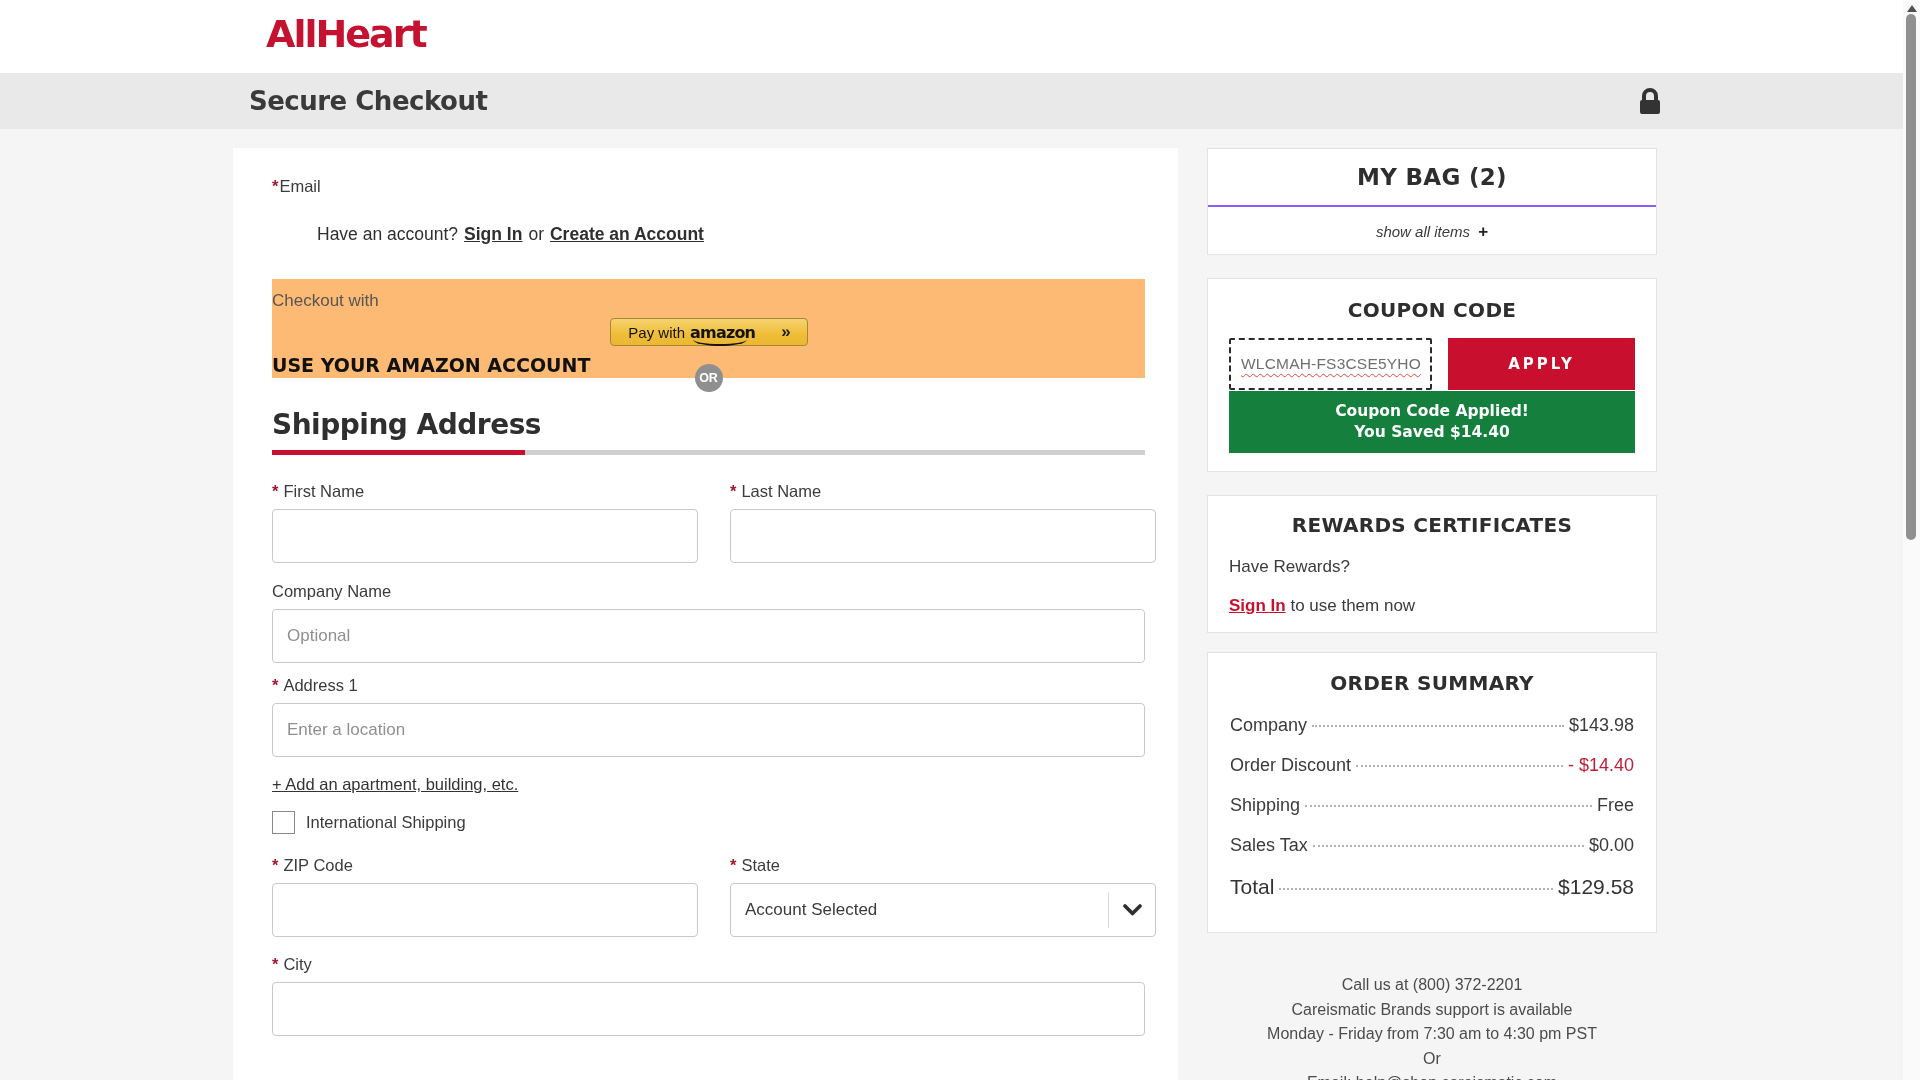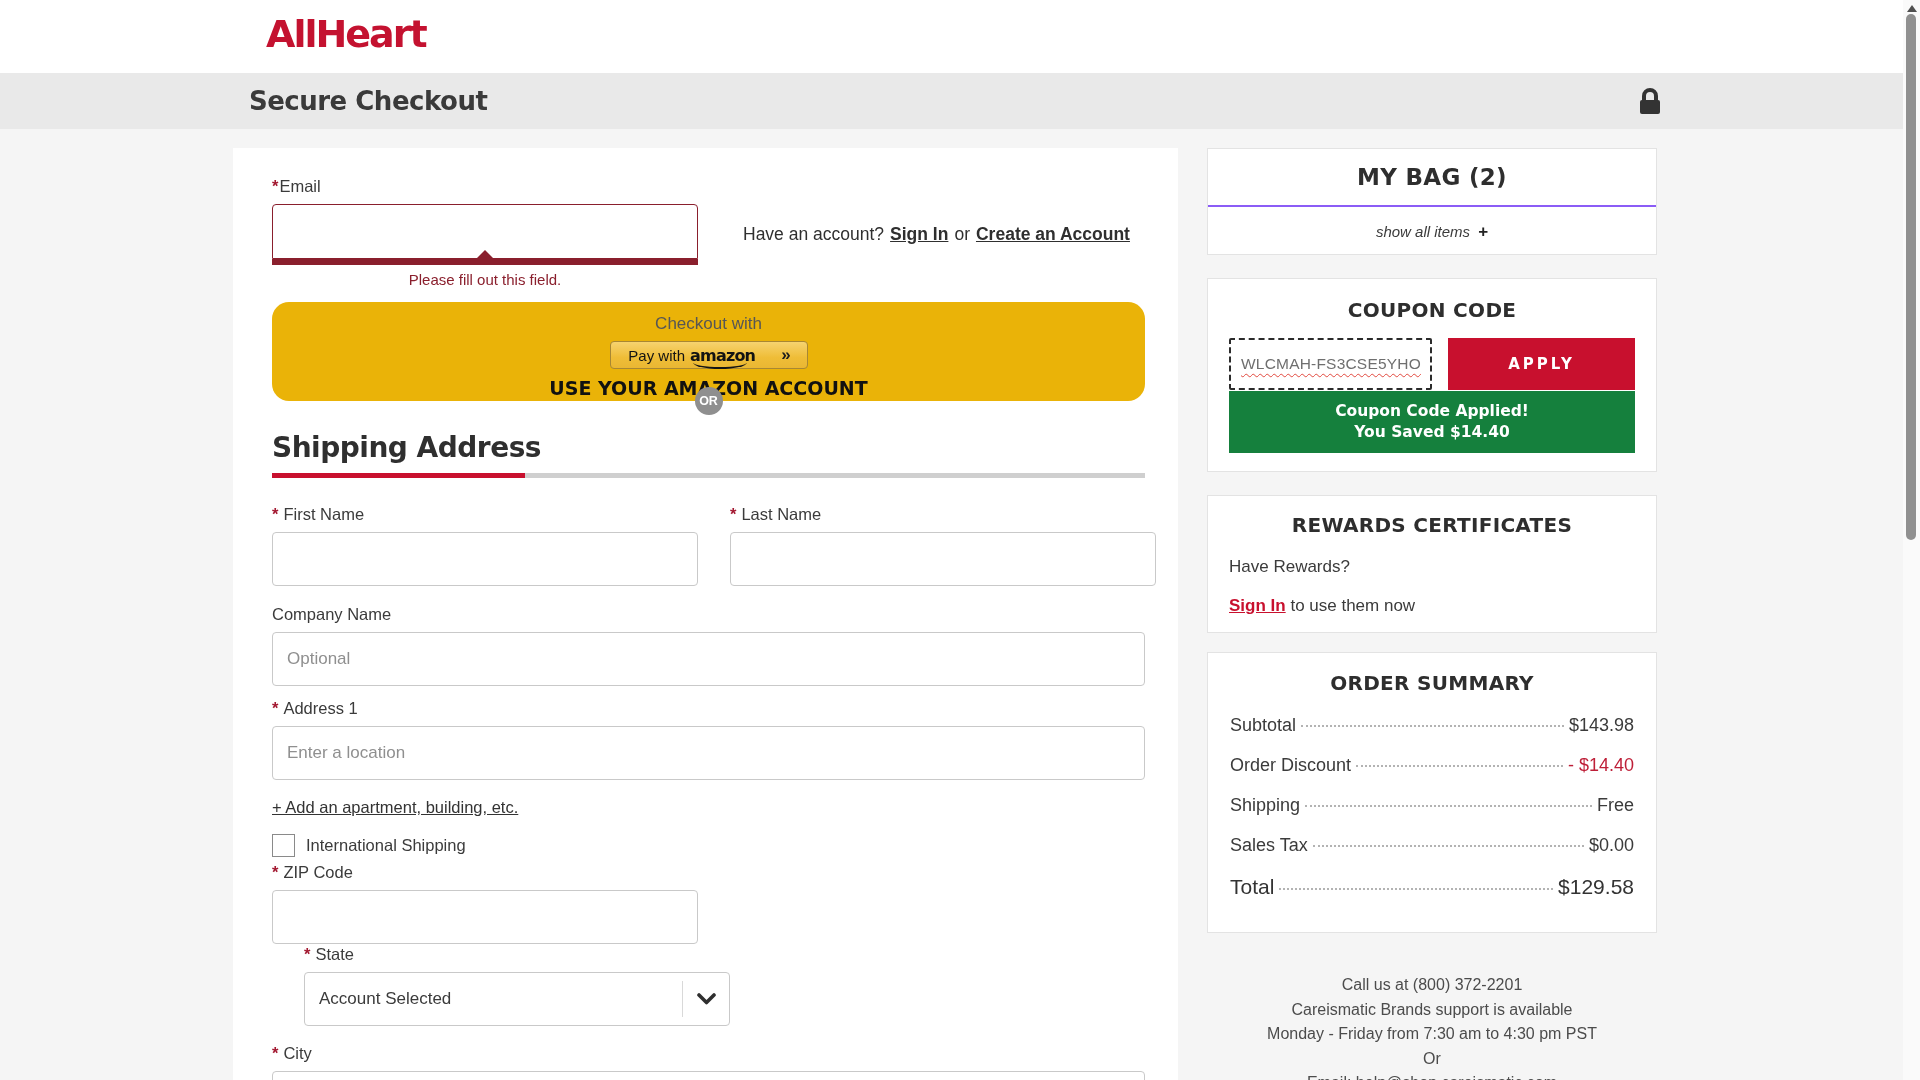--- a/index.html
+++ b/index.html
@@ -42,21 +42,21 @@
   .account-link { font-weight: 700; text-decoration: underline; color: #2f2f2f; margin: 0 6px; cursor: pointer; }
   .account-link:last-child { margin-right: 0; }
 
   .check-row { display: flex; align-items: center; margin-top: 10px; }
   .checkbox { width: 23px; height: 23px; border: 1px solid #8a8a8a; background: #fff; flex: none;
               display: flex; align-items: center; justify-content: center; cursor: pointer; }
   .checkbox.checked::after { content: "\2714"; font-size: 17px; color: #141414; font-weight: 700; line-height: 1; }
   .check-label { margin-left: 11px; font-size: 16.5px; color: #3b3b3b; }
 
   
-  .amazon-box { margin-top: 14px; background: #eab308; height: 99px; position: relative; text-align: center; padding-top: 12px; border-radius: 17px; }
+  .amazon-box { margin-top: 14px; background: #fdba74; height: 99px; position: relative; text-align: left; padding-top: 12px; }
   .checkout-with { font-size: 17px; color: #565656; }
   .amazon-btn { margin: 7px auto 0; width: 198px; height: 28px; border: 1px solid #a88734; border-radius: 4px;
                 background: linear-gradient(180deg, #f6d370 0%, #efbd37 60%, #eab733 100%);
                 display: flex; align-items: center; justify-content: center; cursor: pointer; }
   .pay-with { font-size: 15px; color: #131313; }
   .amazon-word { font-family: "DejaVu Sans", sans-serif; font-weight: 700; font-size: 16px; color: #131313;
                  letter-spacing: -0.8px; margin-left: 5px; position: relative; }
   .amazon-word::after { content: ""; position: absolute; left: 3px; right: 8px; bottom: -4px; height: 6px;
                  border-bottom: 2px solid #141414; border-radius: 0 0 60% 60%/0 0 100% 100%; }
   .amazon-chevrons { margin-left: 26px; font-weight: 700; font-size: 17px; color: #1e1e1e; letter-spacing: -2px; }
@@ -75,21 +75,21 @@
   .form-col { width: 426px; flex: none; }
   .form-col + .form-col { margin-left: 32px; }
   .form-col .text-input, .form-col .select { margin-top: 8px; }
   .full-field { margin-top: 12px; }
   .full-field .text-input { margin-top: 8px; }
   .company-field { margin-top: 18px; }
 
   .link-apartment { display: inline-block; margin-top: 18px; font-size: 16.5px; color: #333;
                     text-decoration: underline; cursor: pointer; }
   .intl-row { margin-top: 17px; }
-  .zip-state-row { margin-top: 5px; flex-direction: column; }
+  .zip-state-row { margin-top: 21px; }
   .city-field { margin-top: 17px; }
 
   .select { width: 426px; height: 54px; border: 1px solid #c9c9c9; border-radius: 4px; background: #fff;
             display: flex; align-items: center; cursor: pointer; }
   .select-value { flex: 1; padding-left: 14px; font-size: 17px; color: #3b3b3b; }
   .select-sep { width: 1px; height: 36px; background: #d9d9d9; }
   .select-chev { width: 46px; display: flex; align-items: center; justify-content: center; }
 
   
   .aside { position: absolute; left: 1207px; top: 148px; width: 450px; }
@@ -157,25 +157,20 @@
   </div>
 </div>
 
 <div class="main-card">
 
   <div class="field-label">
     <span class="star tight">*</span><span>Email</span>
   </div>
 
   <div class="email-row">
-    <div class="email-col">
-      <input class="text-input email-input" type="text" value="" style="">
-      <div class="email-underline"></div>
-      <div class="email-error">Please fill out this field.</div>
-    </div>
     <div class="account-text">
       <span>Have an account?</span>
       <span class="account-link">Sign In</span>
       <span>or</span>
       <span class="account-link">Create an Account</span>
     </div>
   </div>
 
 
   <div class="amazon-box">
@@ -292,21 +287,21 @@
     <div class="rewards-signin-line">
       <span class="rewards-signin">Sign In</span>
       <span>to use them now</span>
     </div>
   </div>
 
   <div class="side-card summary-card">
     <div class="side-heading summary-title">ORDER SUMMARY</div>
     <div class="summary-rows">
       <div class="summary-row">
-        <span>Subtotal</span>
+        <span>Company</span>
           <span class="leader"></span>
         <span class="summary-value">$143.98</span>
       </div>
       <div class="summary-row">
         <span>Order Discount</span>
           <span class="leader"></span>
         <span class="summary-value red">- $14.40</span>
       </div>
       <div class="summary-row">
         <span>Shipping</span>

